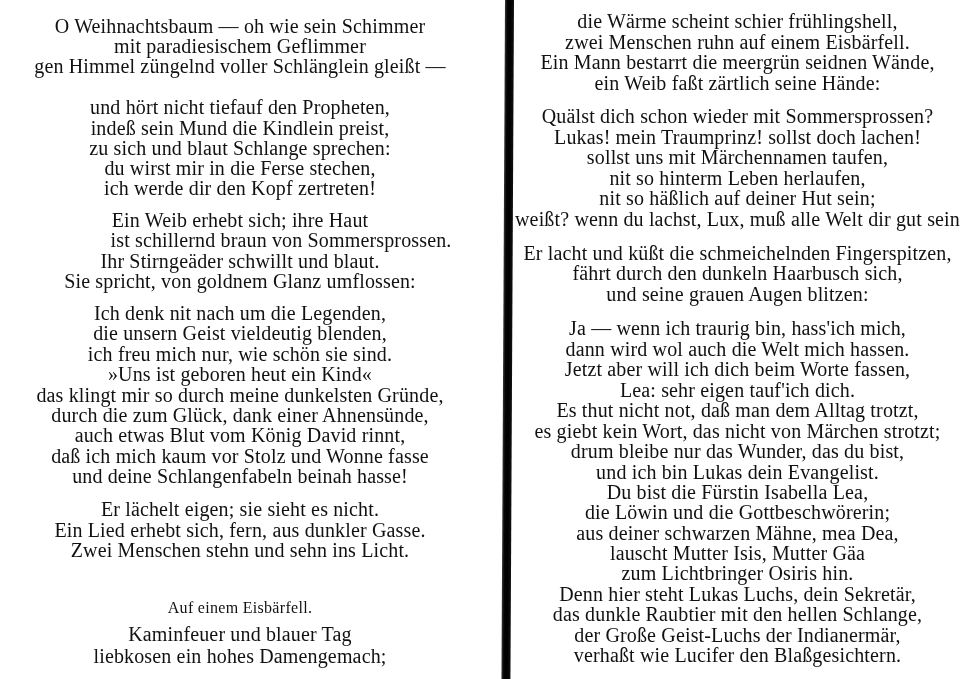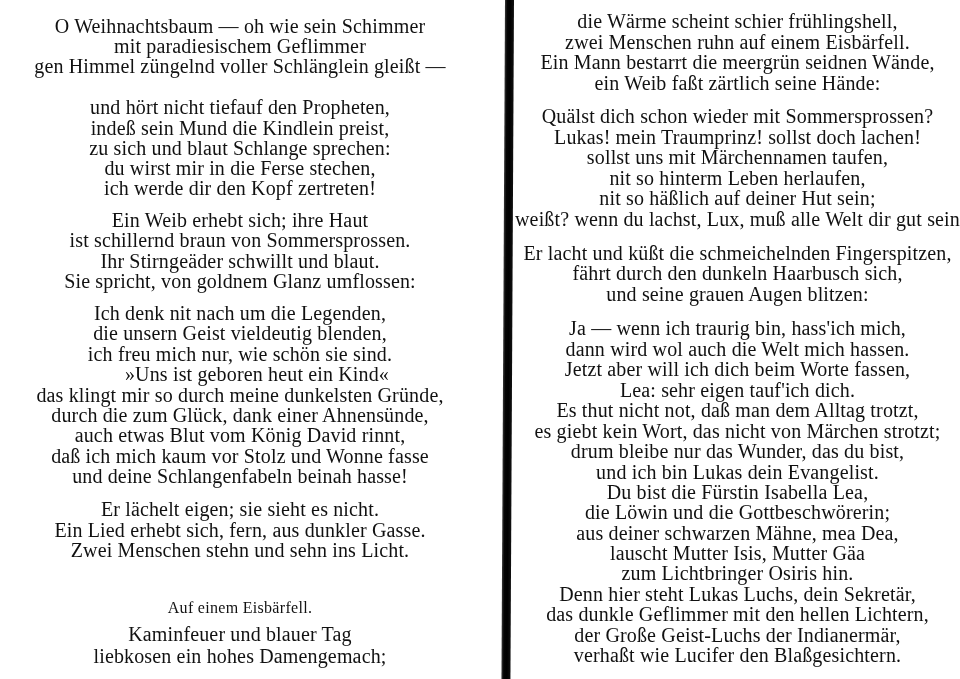--- a/index.html
+++ b/index.html
@@ -61,27 +61,27 @@
 <div class="page" id="page-left">
     <div class="line" style="top: 17px;">O Weihnachtsbaum — oh wie sein Schimmer</div>
     <div class="line" style="top: 37px;">mit paradiesischem Geflimmer</div>
     <div class="line" style="top: 57px;">gen Himmel züngelnd voller Schlänglein gleißt —</div>
     <div class="line" style="top: 98px;">und hört nicht tiefauf den Propheten,</div>
     <div class="line" style="top: 119px;">indeß sein Mund die Kindlein preist,</div>
     <div class="line" style="top: 139px;">zu sich und blaut Schlange sprechen:</div>
     <div class="line" style="top: 159px;">du wirst mir in die Ferse stechen,</div>
     <div class="line" style="top: 179px;">ich werde dir den Kopf zertreten!</div>
     <div class="line" style="top: 211px;">Ein Weib erhebt sich; ihre Haut</div>
-    <div class="line" style="top: 231px;">ist schillernd braun von Sommersprossen.</div>
+    <div class="line" style="top: 231px; padding-left: 41px;">ist schillernd braun von Sommersprossen.</div>
     <div class="line" style="top: 252px;">Ihr Stirngeäder schwillt und blaut.</div>
     <div class="line" style="top: 272px;">Sie spricht, von goldnem Glanz umflossen:</div>
     <div class="line" style="top: 304px;">Ich denk nit nach um die Legenden,</div>
     <div class="line" style="top: 324px;">die unsern Geist vieldeutig blenden,</div>
     <div class="line" style="top: 345px;">ich freu mich nur, wie schön sie sind.</div>
-    <div class="line" style="top: 365px; padding-left: 17px;">»Uns ist geboren heut ein Kind«</div>
+    <div class="line" style="top: 365px;">»Uns ist geboren heut ein Kind«</div>
     <div class="line" style="top: 386px;">das klingt mir so durch meine dunkelsten Gründe,</div>
     <div class="line" style="top: 406px;">durch die zum Glück, dank einer Ahnensünde,</div>
     <div class="line" style="top: 426px;">auch etwas Blut vom König David rinnt,</div>
     <div class="line" style="top: 447px;">daß ich mich kaum vor Stolz und Wonne fasse</div>
     <div class="line" style="top: 467px;">und deine Schlangenfabeln beinah hasse!</div>
     <div class="line" style="top: 500px;">Er lächelt eigen; sie sieht es nicht.</div>
     <div class="line" style="top: 521px;">Ein Lied erhebt sich, fern, aus dunkler Gasse.</div>
     <div class="line" style="top: 541px;">Zwei Menschen stehn und sehn ins Licht.</div>
     <div class="line title" style="top: 599px;">Auf einem Eisbärfell.</div>
     <div class="line" style="top: 625px;">Kaminfeuer und blauer Tag</div>
@@ -109,16 +109,16 @@
     <div class="line" style="top: 401px;">Es thut nicht not, daß man dem Alltag trotzt,</div>
     <div class="line" style="top: 422px;">es giebt kein Wort, das nicht von Märchen strotzt;</div>
     <div class="line" style="top: 442px;">drum bleibe nur das Wunder, das du bist,</div>
     <div class="line" style="top: 463px;">und ich bin Lukas dein Evangelist.</div>
     <div class="line" style="top: 483px;">Du bist die Fürstin Isabella Lea,</div>
     <div class="line" style="top: 503px;">die Löwin und die Gottbeschwörerin;</div>
     <div class="line" style="top: 524px;">aus deiner schwarzen Mähne, mea Dea,</div>
     <div class="line" style="top: 544px;">lauscht Mutter Isis, Mutter Gäa</div>
     <div class="line" style="top: 564px;">zum Lichtbringer Osiris hin.</div>
     <div class="line" style="top: 585px;">Denn hier steht Lukas Luchs, dein Sekretär,</div>
-    <div class="line" style="top: 605px;">das dunkle Geflimmer mit den hellen Lichtern,</div>
+    <div class="line" style="top: 605px;">das dunkle Raubtier mit den hellen Schlange,</div>
     <div class="line" style="top: 626px;">der Große Geist-Luchs der Indianermär,</div>
     <div class="line" style="top: 646px;">verhaßt wie Lucifer den Blaßgesichtern.</div>
   </div>
 
 </body></html>

